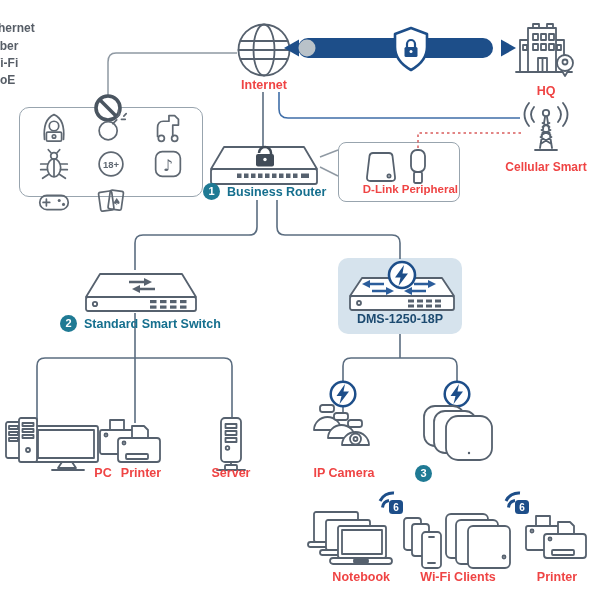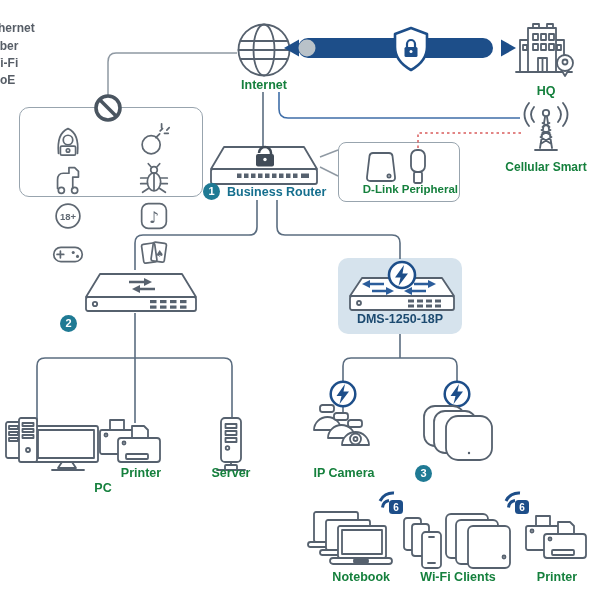--- a/index.html
+++ b/index.html
@@ -1,29 +1,29 @@
 <!DOCTYPE html>
 <html><head>
 <meta charset="utf-8">
 <style>
   html,body{margin:0;padding:0;background:#fff;}
   #canvas{position:relative;width:600px;height:600px;background:#fff;overflow:hidden;
           font-family:"Liberation Sans","DejaVu Sans",sans-serif;}
   .abs{position:absolute;}
-  .lbl{position:absolute;font-size:12.5px;font-weight:600;color:#15803d;text-align:center;white-space:nowrap;}
+  .lbl{position:absolute;font-size:12.5px;font-weight:600;color:#ef4444;text-align:center;white-space:nowrap;}
   .lbl-sm{font-size:11.5px;}
   .feat{position:absolute;font-size:12.5px;font-weight:700;color:#156f8e;white-space:nowrap;}
   .dmslbl{position:absolute;font-size:12.5px;font-weight:700;color:#1c4a70;text-align:center;white-space:nowrap;}
   .num{position:absolute;width:17px;height:17px;border-radius:50%;background:#1f7a94;color:#fff;
        font-size:11px;font-weight:700;line-height:17px;text-align:center;}
   .box{position:absolute;background:#fff;border:1.5px solid #98a4ae;border-radius:10px;box-sizing:border-box;}
   .hl{position:absolute;background:#d6e3ed;border-radius:10px;}
   .legend-item{position:absolute;font-size:12px;font-weight:600;color:#565d66;white-space:nowrap;}
   .tbox-grid{position:absolute;left:19px;top:107px;width:184px;height:90px;display:grid;
-             grid-template-columns:repeat(2,1fr);align-items:center;justify-items:center;padding:14px 6px;box-sizing:border-box;}
+             grid-template-columns:repeat(3,1fr);align-items:center;justify-items:center;padding:0 6px;box-sizing:border-box;}
   svg{display:block;}
   .dev{stroke:#56616e;stroke-width:1.8;fill:#fff;stroke-linejoin:round;stroke-linecap:round;}
   .dev-n{stroke:#56616e;stroke-width:1.8;fill:none;stroke-linejoin:round;stroke-linecap:round;}
   .thr{stroke:#5f6872;stroke-width:1.8;fill:none;stroke-linejoin:round;stroke-linecap:round;}
 </style>
 </head>
 <body>
 
 <div id="canvas">
 
@@ -196,20 +196,21 @@
       <rect x="68" y="35.5" width="6.5" height="3.2"></rect>
         <rect x="78" y="35.5" width="6.5" height="3.2"></rect>
         <rect x="88" y="35.5" width="6.5" height="3.2"></rect>
         <rect x="98" y="35.5" width="6.5" height="3.2"></rect>
     </g>
     <path d="M47,12 H63 M57,19 H73" fill="none" stroke="#56616e" stroke-width="2.4"></path>
     <polygon points="70,12 62,8 62,16" fill="#56616e"></polygon>
     <polygon points="50,19 58,15 58,23" fill="#56616e"></polygon>
   </svg>
   <div class="num" style="left:60px;top:315px;">2</div>
+  <div class="feat" style="left:84px;top:317px;">Standard Smart Switch</div>
 
   <svg class="abs" style="left:346px;top:260px;" width="112" height="56" viewBox="0 0 112 56">
     <polygon points="16,18 96,18 108,36 4,36" class="dev"></polygon>
     <rect x="4" y="36" width="104" height="14" rx="2" class="dev"></rect>
     <circle cx="13" cy="43" r="2" class="dev-n"></circle>
     <g fill="#56616e" stroke="none">
       <rect x="62" y="39.5" width="6" height="3"></rect>
         <rect x="71" y="39.5" width="6" height="3"></rect>
         <rect x="80" y="39.5" width="6" height="3"></rect>
         <rect x="89" y="39.5" width="6" height="3"></rect>
@@ -265,21 +266,21 @@
   <svg class="abs" style="left:215px;top:416px;" width="32" height="58" viewBox="0 0 32 58">
     <rect x="6" y="2" width="20" height="44" rx="4" class="dev"></rect>
     <rect x="10.5" y="8" width="11" height="4" class="dev-n"></rect>
       <rect x="10.5" y="15" width="11" height="4" class="dev-n"></rect>
       <rect x="10.5" y="22" width="11" height="4" class="dev-n"></rect>
     <circle cx="12.5" cy="32" r="1.8" class="dev-n"></circle>
     <path d="M16,46 v3" class="dev-n"></path>
     <rect x="10" y="49" width="12" height="5" rx="1" class="dev"></rect>
     <path d="M2,54 H30" class="dev-n"></path>
   </svg>
-  <div class="lbl" style="left:78px;top:466px;width:50px;margin-top:15px;">PC</div>
+  <div class="lbl" style="left:78px;top:466px;width:50px;">PC</div>
   <div class="lbl" style="left:116px;top:466px;width:50px;">Printer</div>
   <div class="lbl" style="left:206px;top:466px;width:50px;">Server</div>
 
   <svg class="abs" style="left:312px;top:404px;" width="72" height="58" viewBox="0 0 72 58">
     <g>
         <rect x="8" y="1" width="14" height="7" rx="2.5" class="dev"></rect>
         <path d="M2,26 a13.5,13 0 0 1 27,0 z" class="dev"></path>
       </g>
     <g transform="translate(14,8)">
         <rect x="8" y="1" width="14" height="7" rx="2.5" class="dev"></rect>

